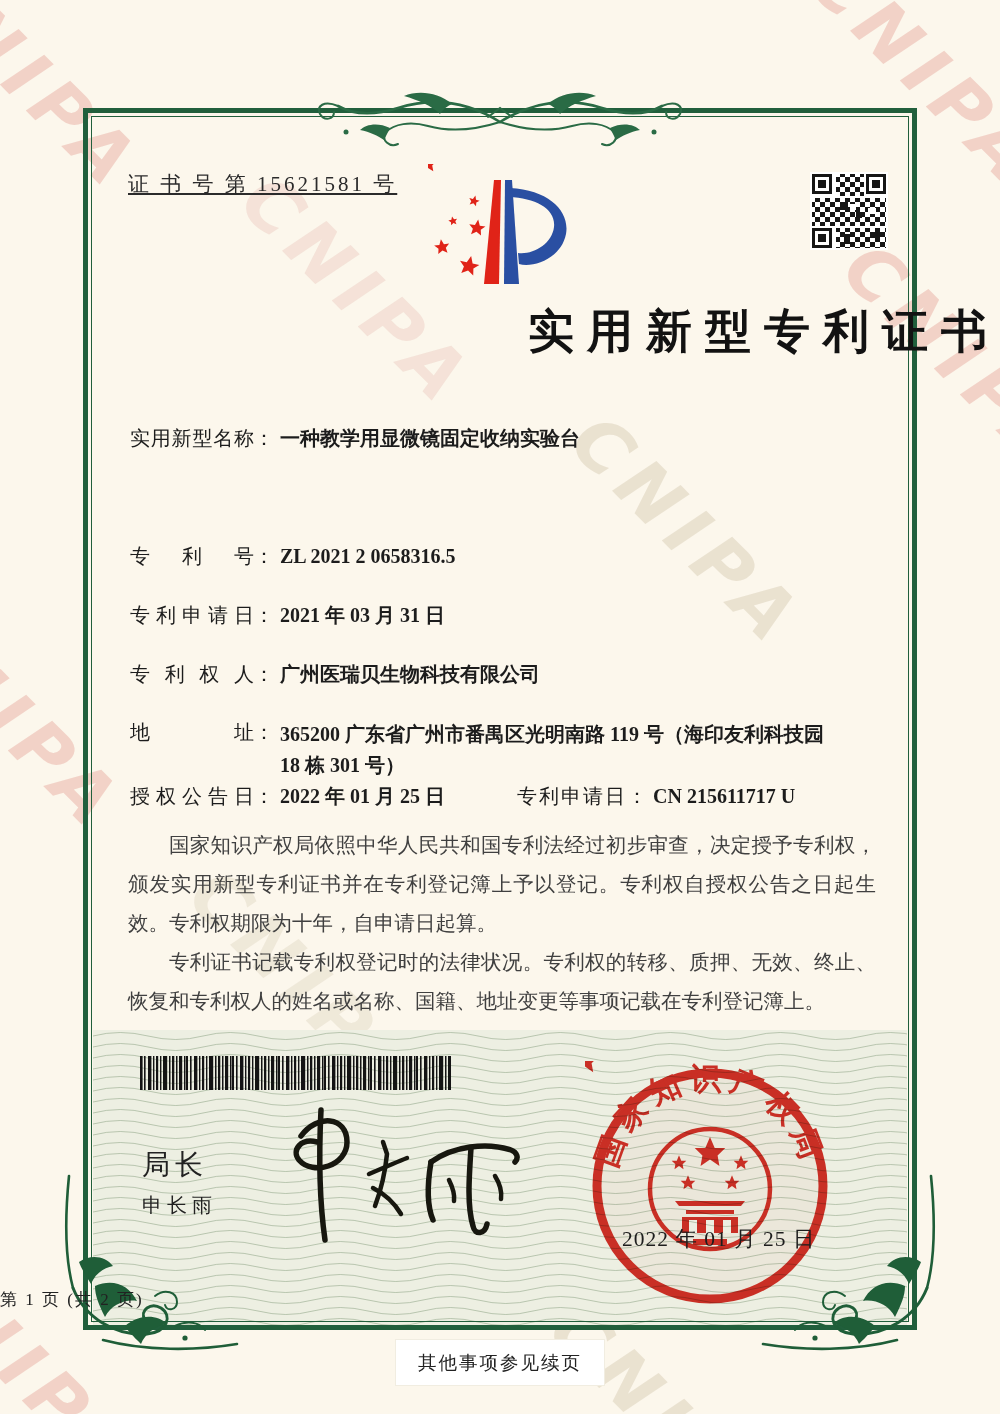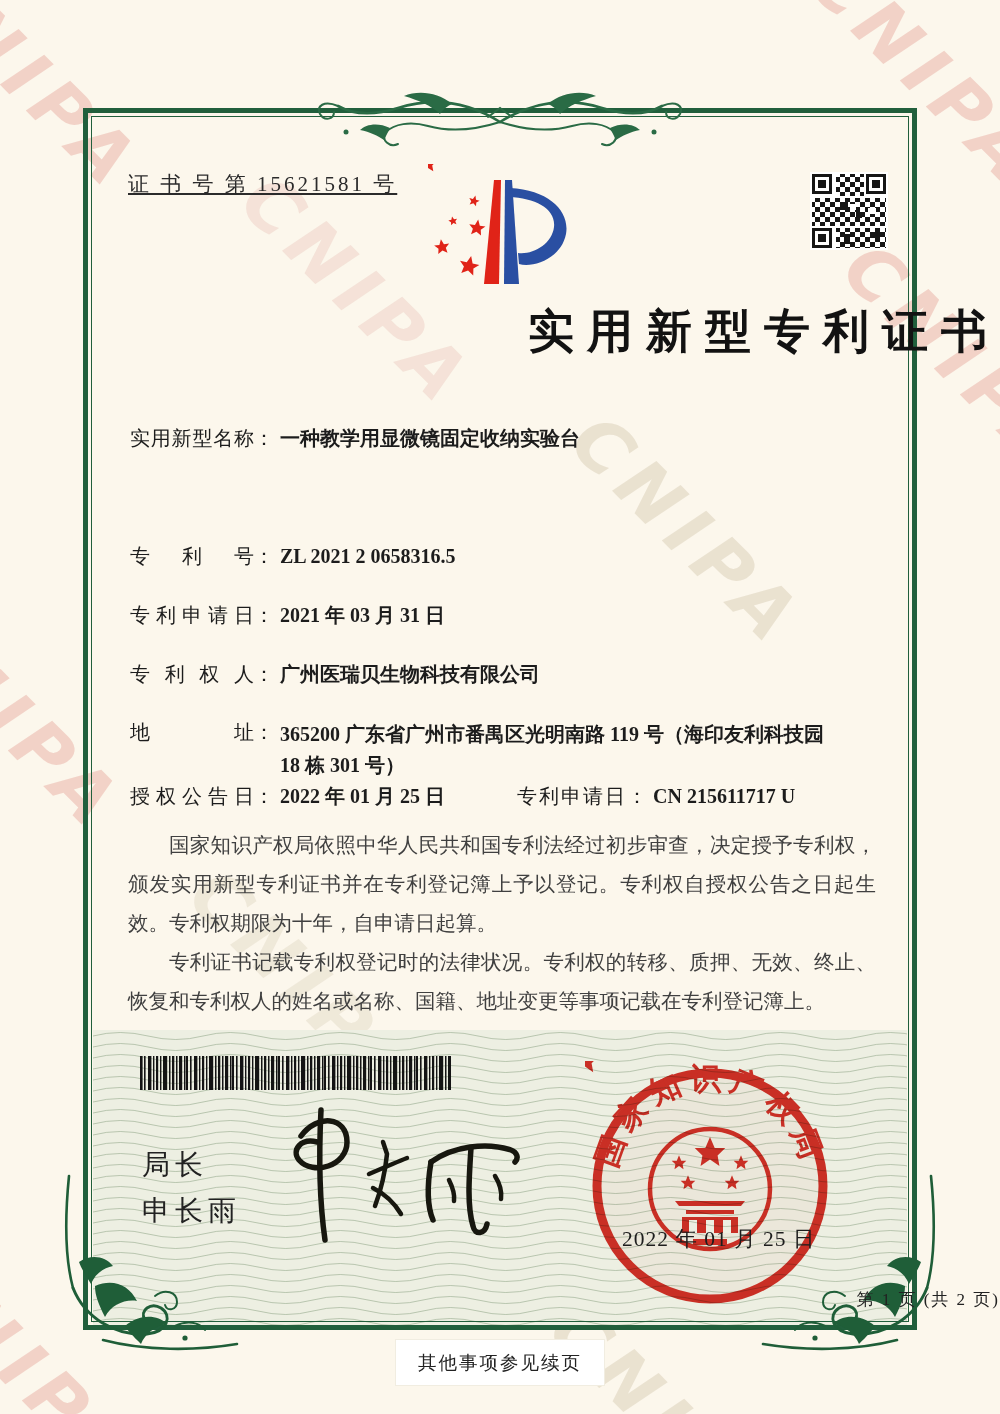--- a/index.html
+++ b/index.html
@@ -79,34 +79,34 @@
   }
   .body-text p{margin:0;text-indent:2em;}
   
   .barcode{position:absolute;left:140px;top:1056px;z-index:4;}
   .signer-role{
     position:absolute;left:142px;top:1146px;z-index:4;
     font-size:28px;letter-spacing:5px;color:#222;
   }
   .signer-name{
     position:absolute;left:142px;top:1192px;z-index:4;
-    font-size:28px;letter-spacing:5px;color:#222;text-align:right;
+    font-size:20px;letter-spacing:5px;color:#222;text-align:right;
   }
   .signature{position:absolute;left:255px;top:1102px;z-index:4;}
   .seal{
     position:absolute;left:585px;top:1061px;z-index:5;
     mix-blend-mode:multiply;opacity:.95;
   }
   .seal-date{
     position:absolute;left:622px;top:1224px;z-index:6;
     font-size:21.5px;letter-spacing:1px;color:#1d1d1d;
   }
   .page-num{
     position:absolute;left:0;top:1288px;width:1000px;z-index:4;
-    text-align:right;font-size:17px;letter-spacing:2px;color:#222;
+    text-align:left;font-size:17px;letter-spacing:2px;color:#222;
   }
   .cont-box{
     position:absolute;left:50%;top:1340px;transform:translateX(-50%);z-index:4;
     background:#ffffff;padding:10px 22px 10px;box-shadow:0 0 0 1px #f1ede1;
     font-size:18.5px;letter-spacing:2px;color:#222;white-space:nowrap;
   }
 </style>
 </head>
 <body>
 

